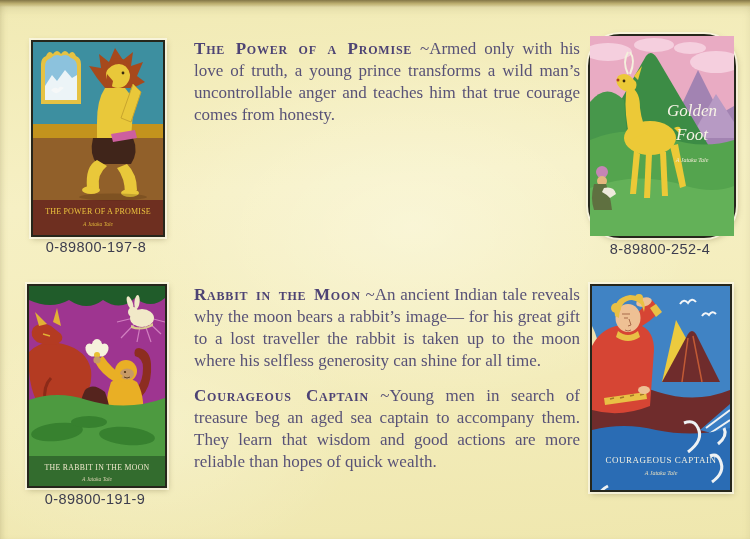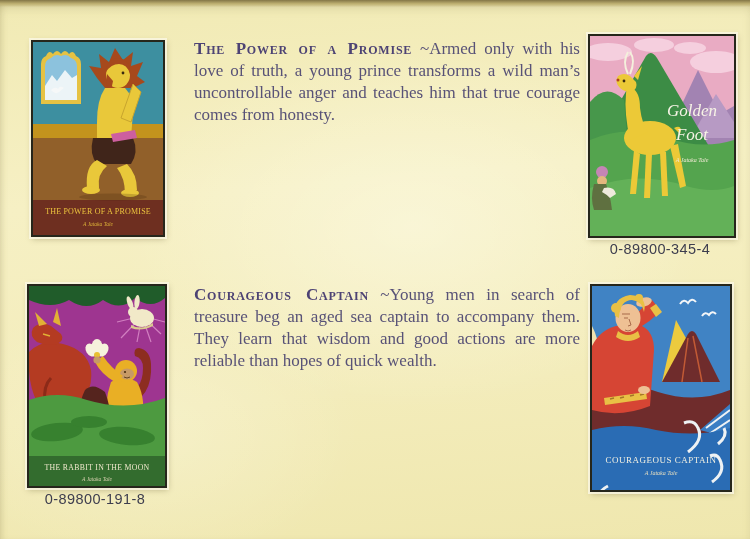--- a/index.html
+++ b/index.html
@@ -20,21 +20,21 @@
     background:linear-gradient(180deg,#837647,#c0b273 55%,rgba(240,233,180,0));
   }
 
   
   .cover{
     position:absolute;border:2px solid #26261b;background:#fff;
     box-shadow:0 0 0 2px rgba(250,247,226,.85), 1px 2px 6px rgba(90,78,34,.35);
   }
   .cover svg{display:block;width:100%;height:100%;}
   .cover-1{left:31px;top:40px;width:130px;height:193px;}
-  .cover-2{left:588px;top:34px;width:144px;height:200px;}
+  .cover-2{left:588px;top:34px;width:144px;height:200px;border-radius:32px;}
   .cover-3{left:27px;top:284px;width:136px;height:200px;}
   .cover-4{left:590px;top:284px;width:138px;height:204px;}
 
   .isbn{
     position:absolute;text-align:center;
     font-family:"Liberation Sans", sans-serif;
     font-size:14.5px;letter-spacing:.4px;color:#3d3d4e;
   }
   .isbn-1{left:25px;top:239px;width:142px;}
   .isbn-2{left:582px;top:241px;width:156px;}
@@ -86,20 +86,21 @@
         <path d="M54,146 Q52,124 64,118 L74,124 Q64,132 66,146 Z" fill="#e9c83a"></path>
         <ellipse cx="58" cy="148" rx="9" ry="4" fill="#e9c83a"></ellipse>
         <path d="M94,122 Q104,132 104,148 L92,152 Q92,136 84,126 Z" fill="#e9c83a"></path>
         <ellipse cx="97" cy="151" rx="9" ry="4" fill="#e9c83a"></ellipse>
         <ellipse cx="80" cy="155" rx="34" ry="3.5" fill="rgba(60,30,10,.22)"></ellipse>
       </g>
       <text x="65" y="172" font-size="8" fill="#ecc43e" text-anchor="middle" letter-spacing=".2">THE POWER OF A PROMISE</text>
       <text x="65" y="184" font-size="5.5" font-style="italic" fill="#dcb138" text-anchor="middle">A Jataka Tale</text>
     </svg>
   </div>
+  <div class="isbn isbn-1">0-89800-197-8</div>
 
   <div class="cover cover-2">
     <svg viewBox="0 0 144 200" preserveAspectRatio="none">
       <rect x="0" y="0" width="144" height="200" fill="#e9abc3"></rect>
       <g fill="#f5cfde">
         <ellipse cx="18" cy="16" rx="24" ry="9"></ellipse>
         <ellipse cx="64" cy="9" rx="20" ry="7"></ellipse>
         <ellipse cx="126" cy="26" rx="26" ry="11"></ellipse>
         <ellipse cx="100" cy="12" rx="16" ry="6"></ellipse>
       </g>
@@ -127,21 +128,21 @@
         <circle cx="12" cy="136" r="6" fill="#c585b5"></circle>
         <circle cx="12" cy="145" r="5" fill="#e3b77e"></circle>
         <path d="M4,148 Q0,162 4,174 L22,174 Q20,158 16,148 Z" fill="#5f7040"></path>
         <path d="M14,152 Q24,150 26,158 L20,162 Q16,158 12,156 Z" fill="#eeeadc"></path>
       </g>
       <text x="102" y="80" font-size="17" font-style="italic" fill="#f7f4e6" text-anchor="middle">Golden</text>
       <text x="102" y="104" font-size="17" font-style="italic" fill="#f7f4e6" text-anchor="middle">Foot</text>
       <text x="102" y="126" font-size="6" font-style="italic" fill="#efe9d2" text-anchor="middle">A Jataka Tale</text>
     </svg>
   </div>
-  <div class="isbn isbn-2">0-89800-345-4</div>
+  <div class="isbn isbn-2">8-89800-252-4</div>
 
   <div class="cover cover-3">
     <svg viewBox="0 0 136 200" preserveAspectRatio="none">
       <rect x="0" y="0" width="136" height="128" fill="#9e3590"></rect>
       <path d="M0,0 H136 V12 Q122,24 106,12 Q92,26 74,14 Q58,26 40,14 Q22,24 0,14 Z" fill="#205c2a"></path>
       <g stroke="#d17fc0" stroke-width="1.2">
         <path d="M113,30 L88,36 M113,30 L92,52 M113,30 L108,56 M113,30 L122,56 M113,30 L132,48 M113,30 L136,36"></path>
       </g>
       <g>
         <ellipse cx="113" cy="32" rx="12" ry="9" fill="#f1e9c8"></ellipse>
@@ -179,21 +180,21 @@
       <g fill="#37812f">
         <ellipse cx="28" cy="146" rx="26" ry="9" transform="rotate(-6 28 146)"></ellipse>
         <ellipse cx="98" cy="150" rx="28" ry="9" transform="rotate(5 98 150)"></ellipse>
         <ellipse cx="60" cy="136" rx="18" ry="6"></ellipse>
       </g>
       <rect x="0" y="170" width="136" height="30" fill="#336c2e"></rect>
       <text x="68" y="184" font-size="7.8" fill="#efe8cc" text-anchor="middle" letter-spacing=".3">THE RABBIT IN THE MOON</text>
       <text x="68" y="195" font-size="5.5" font-style="italic" fill="#d6cfae" text-anchor="middle">A Jataka Tale</text>
     </svg>
   </div>
-  <div class="isbn isbn-3">0-89800-191-8</div>
+  <div class="isbn isbn-3">0-89800-191-9</div>
 
   <div class="cover cover-4">
     <svg viewBox="0 0 138 204" preserveAspectRatio="none">
       <rect x="0" y="0" width="138" height="204" fill="#4083c4"></rect>
       <path d="M0,40 Q12,62 8,112 L0,118 Z" fill="#f0e2b0"></path>
       <g stroke="#f4f6f8" stroke-width="2" fill="none">
         <path d="M88,18 q4,-6 8,-1 q4,-6 8,-1"></path>
         <path d="M110,30 q3,-5 7,-1 q3,-5 7,-1"></path>
       </g>
       <polygon points="84,34 116,92 70,96" fill="#ecca3e"></polygon>
@@ -232,18 +233,22 @@
 
   <div class="text-block block-1">
     <p>
       <span class="phead">The Power of a Promise</span>
       <span class="pbody">~Armed only with his love of truth, a young prince transforms a wild man’s uncontrollable anger and teaches him that true courage comes from honesty.</span>
     </p>
   </div>
 
   <div class="text-block block-2">
     <p>
+      <span class="phead">Rabbit in the Moon</span>
+      <span class="pbody">~An ancient Indian tale reveals why the moon bears a rabbit’s image— for his great gift to a lost traveller the rabbit is taken up to the moon where his selfless generosity can shine for all time.</span>
+    </p>
+    <p>
       <span class="phead">Courageous Captain</span>
       <span class="pbody">~Young men in search of treasure beg an aged sea captain to accompany them. They learn that wisdom and good actions are more reliable than hopes of quick wealth.</span>
     </p>
   </div>
 
 </div>
 
 </body></html>

